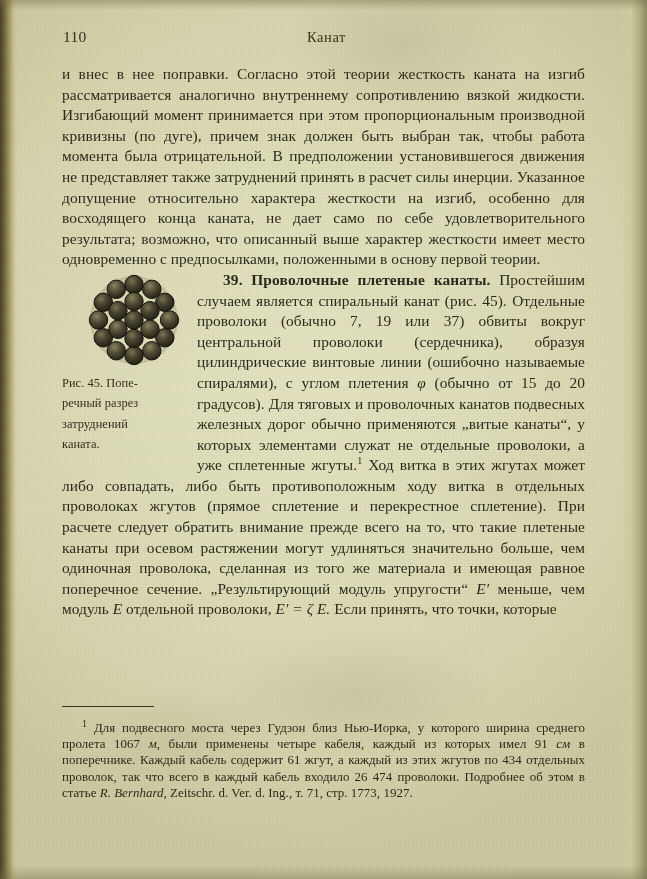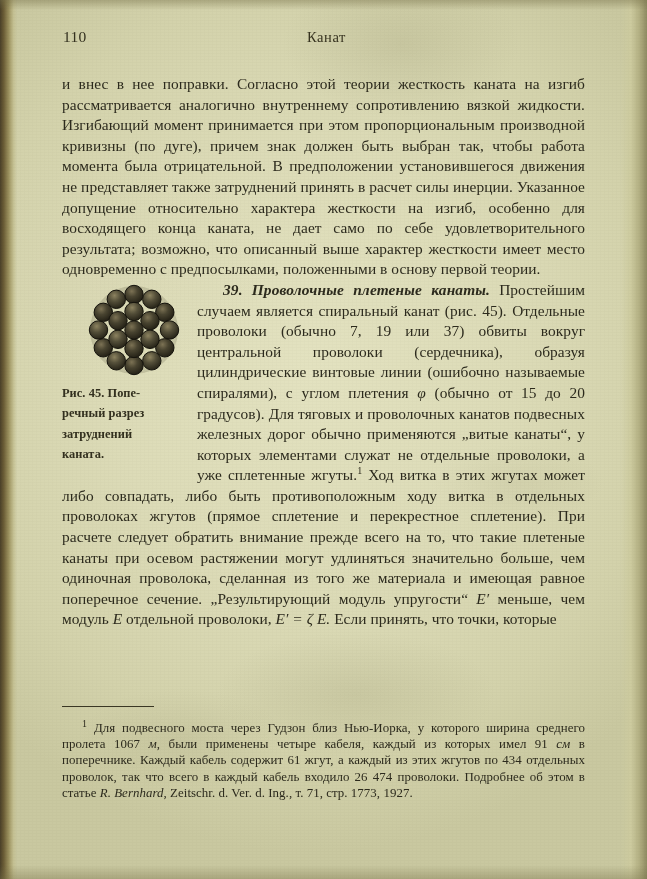--- a/index.html
+++ b/index.html
@@ -101,21 +101,21 @@
     top: 1px;
     width: 523px;
     text-align: center;
     font-size: 14.5px;
     letter-spacing: .6px;
     color: #36321f;
   }
 
   .body {
     position: absolute;
-    top: 74px;
+    top: 64px;
     left: 62px;
     width: 523px;
   }
 
   p {
     margin: 0;
     font-size: 15.4px;
     line-height: 20.6px;
     text-align: justify;
     text-justify: inter-word;
@@ -138,24 +138,23 @@
     margin: 0 auto;
     position: relative;
   }
   .fig-caption {
     margin-top: 5px;
     font-size: 12.4px;
     line-height: 14.2px;
     text-align: center;
     text-indent: 0;
     color: #33301f;
-    font-weight: bold;
-  }
-
-  .sec-head { font-weight: bold; letter-spacing: .15px; font-style: italic; }
+  }
+
+  .sec-head { font-weight: bold; letter-spacing: .15px; }
 
   i, em { font-style: italic; }
   .math { font-style: italic; font-family: "Liberation Serif", serif; }
   .sup { font-size: 10px; vertical-align: super; line-height: 0; }
 
   
   .footnote-area {
     position: absolute;
     top: 706px;
     left: 62px;

